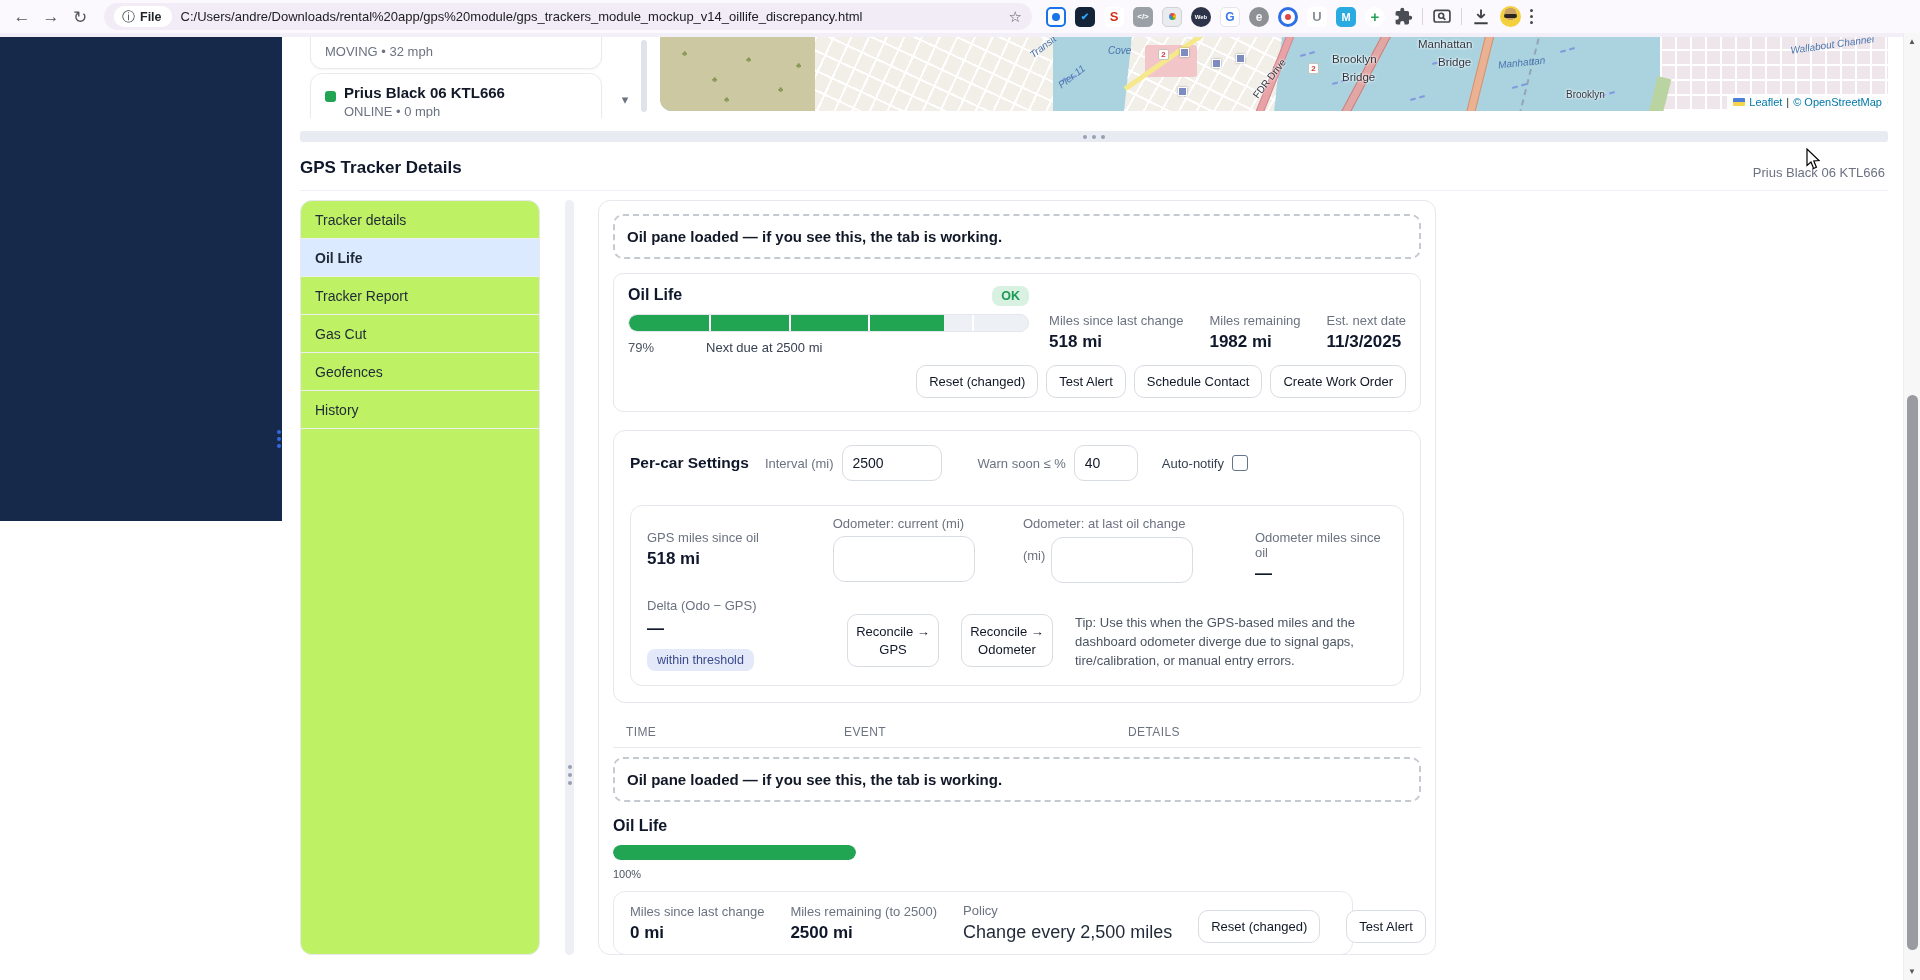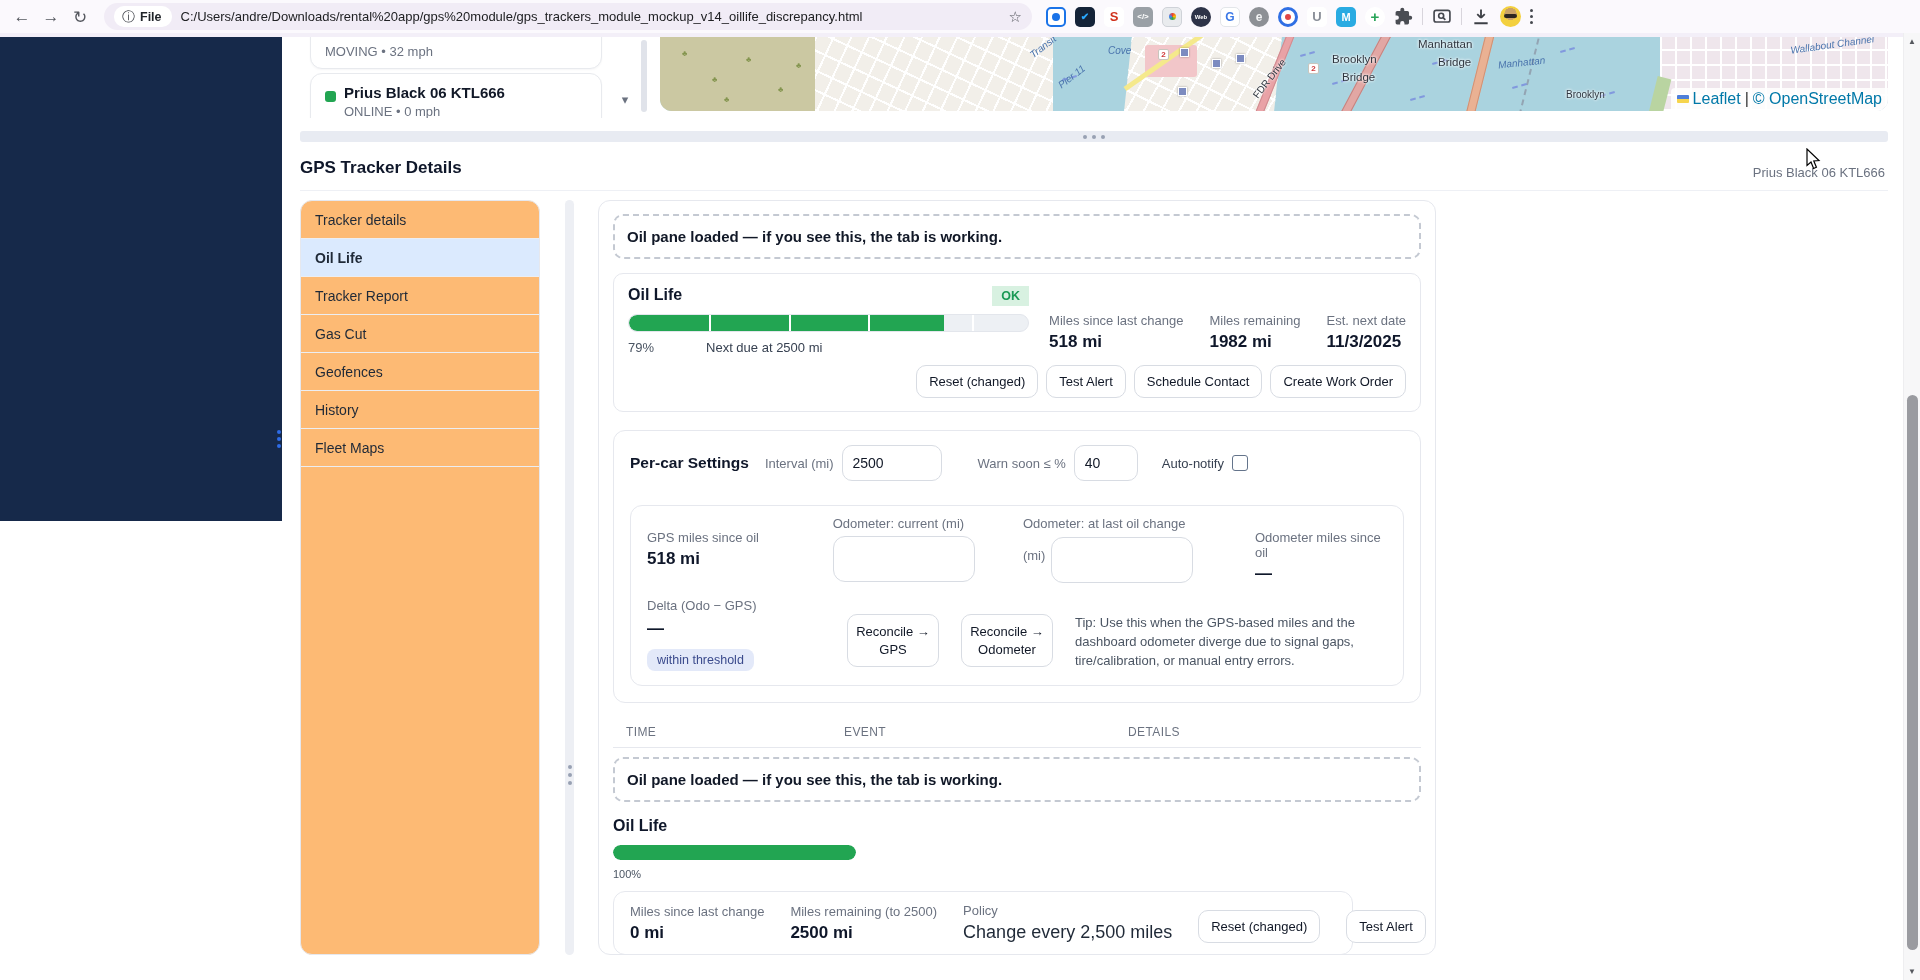--- a/index.html
+++ b/index.html
@@ -72,52 +72,52 @@
   .m-bb { position:absolute; left:700px; top:-10px; width:9px; height:100px; background:#e2a7a4; border-left:1px solid #c4827f; border-right:1px solid #c4827f; transform:rotate(28deg); }
   .m-mb { position:absolute; left:815px; top:-10px; width:9px; height:100px; background:#eab193; border-left:1px solid #cf9176; border-right:1px solid #cf9176; transform:rotate(14deg); }
   .m-rail { position:absolute; left:868px; top:-10px; width:0; height:100px; border-left:2px dashed #8e99a8; transform:rotate(14deg); opacity:.8; }
   .m-dash { position:absolute; width:15px; height:0; border-top:2px dashed #7b8fde; transform:rotate(-16deg); opacity:.85; }
   .m-lbl { position:absolute; font-size:11.5px; color:#2f3640; text-shadow:0 0 3px #fff,0 0 3px #fff; white-space:nowrap; }
   .m-lbl.small { font-size:10px; }
   .m-lbl.water { color:#4a74ad; font-style:italic; text-shadow:none; }
   .m-marker { position:absolute; width:9px; height:9px; background:#7c8bc0; border:1.5px solid #fff; box-shadow:0 0 2px rgba(0,0,0,.35); }
   .m-shield { position:absolute; width:11px; height:11px; background:#fff; border:1px solid #c9c5bd; border-radius:2px; font-size:8px; color:#cf3a3a; display:flex; align-items:center; justify-content:center; font-weight:bold; }
   .m-tree { position:absolute; font-size:8px; color:#84954f; }
-  .attrib { position:absolute; right:0; bottom:0; background:rgba(255,255,255,.85); font-size:16px; color:#333; padding:2px 6px 3px 6px; border-radius:4px 0 0 0; display:flex; align-items:center; gap:4px; }
+  .attrib { position:absolute; right:0; bottom:0; background:rgba(255,255,255,.85); font-size:11px; color:#333; padding:2px 6px 3px 6px; border-radius:4px 0 0 0; display:flex; align-items:center; gap:4px; }
   .attrib .lnk { color:#0078a8; }
   .uaflag { display:inline-block; width:12px; height:8px; background:linear-gradient(#4f7fd9 0 50%, #f6d44c 50% 100%); border-radius:1px; }
 
   
   .hsplit { position:absolute; left:300px; top:131px; width:1588px; height:11px; background:#e8ebf2; border-radius:3px; display:flex; align-items:center; justify-content:center; gap:5px; }
   .hsplit i { width:4px; height:4px; border-radius:50%; background:#98a1b3; }
 
   
   .d-title { position:absolute; left:300px; top:158px; font-size:17px; font-weight:800; color:#0f172a; }
   .d-vehicle { position:absolute; right:35px; top:165px; font-size:13px; color:#6b7280; }
   .d-hairline { position:absolute; left:300px; top:190px; width:1588px; height:1px; background:#eef0f5; }
 
   
-  .side { position:absolute; left:300px; top:200px; width:240px; height:755px; background:#fdba74; border:1px solid #e6e8ee; border-radius:12px; overflow:hidden; }
+  .side { position:absolute; left:300px; top:200px; width:240px; height:755px; background:#bef264; border:1px solid #e6e8ee; border-radius:12px; overflow:hidden; }
   .tab { height:38px; display:flex; align-items:center; padding-left:14px; font-size:14px; color:#1f2937; border-bottom:1px solid #eceef2; cursor:pointer; }
   .tab.active { background:#dbeafe; font-weight:bold; }
   .vsplit { position:absolute; left:565px; top:200px; width:9px; height:755px; background:#edeff4; border-radius:5px; }
   .vsplit .d { position:absolute; left:2.5px; display:flex; flex-direction:column; gap:4px; top:565px; }
   .vsplit .d i { width:4px; height:4px; border-radius:50%; background:#98a1b3; }
 
   
   .main { position:absolute; left:598px; top:200px; width:838px; height:755px; background:#fff; border:1px solid #e6e8ee; border-radius:12px; padding:13px 14px; overflow:hidden; }
   .banner { border:2px dashed #c4c9d2; border-radius:10px; padding:12px 12px; font-size:15px; font-weight:bold; color:#111827; }
   .card { border:1px solid #e6e8ee; border-radius:10px; background:#fff; }
 
   .oil-card { margin-top:14px; padding:12px 14px 13px; }
   .oil-top { display:flex; }
   .oil-left { width:452px; }
   .oil-hrow { display:flex; align-items:flex-start; }
   .oil-h { font-size:16px; font-weight:800; }
-  .badge-ok { margin-left:auto; background:#d8f1e1; color:#1b9a55; font-size:12.5px; font-weight:bold; border-radius:0; padding:3px 9px; }
+  .badge-ok { margin-left:auto; background:#d8f1e1; color:#1b9a55; font-size:12.5px; font-weight:bold; border-radius:8px; padding:3px 9px; }
   .bar { position:relative; margin-top:8px; height:18px; border-radius:10px; background:#edf0f4; border:1px solid #e3e6ec; overflow:hidden; }
   .bar .fill { position:absolute; left:0; top:0; bottom:0; background:#22a552; border-radius:10px 0 0 10px; }
   .bar .tick { position:absolute; top:0; bottom:0; width:2px; background:#fff; }
   .oil-sub { display:flex; gap:52px; margin-top:8px; font-size:13px; color:#374151; }
   .oil-sub .pct { color:#4b5563; }
   .oil-stats { display:flex; gap:26px; margin-left:20px; margin-top:27px; }
   .stat .lb { font-size:13px; color:#6b7280; white-space:nowrap; }
   .stat .vl { font-size:17px; font-weight:800; color:#0f172a; margin-top:4px; }
   .btnrow { display:flex; justify-content:flex-end; gap:8px; margin-top:10px; }
   .btn { background:#fff; border:1px solid #d8dce3; border-radius:10px; padding:8px 12px; font-size:13px; color:#111827; white-space:nowrap; cursor:pointer; }
@@ -310,21 +310,20 @@
 <div class="d-vehicle">Prius Black 06 KTL666</div>
 <div class="d-hairline"></div>
 
 <div class="side">
   <div class="tab">Tracker details</div>
   <div class="tab active">Oil Life</div>
   <div class="tab">Tracker Report</div>
   <div class="tab">Gas Cut</div>
   <div class="tab">Geofences</div>
   <div class="tab">History</div>
-  <div class="tab">Fleet Maps</div>
 </div>
 <div class="vsplit">
     <span class="d">
       <i></i>
       <i></i>
       <i></i>
     </span>
   </div>
 
 <div class="main">

